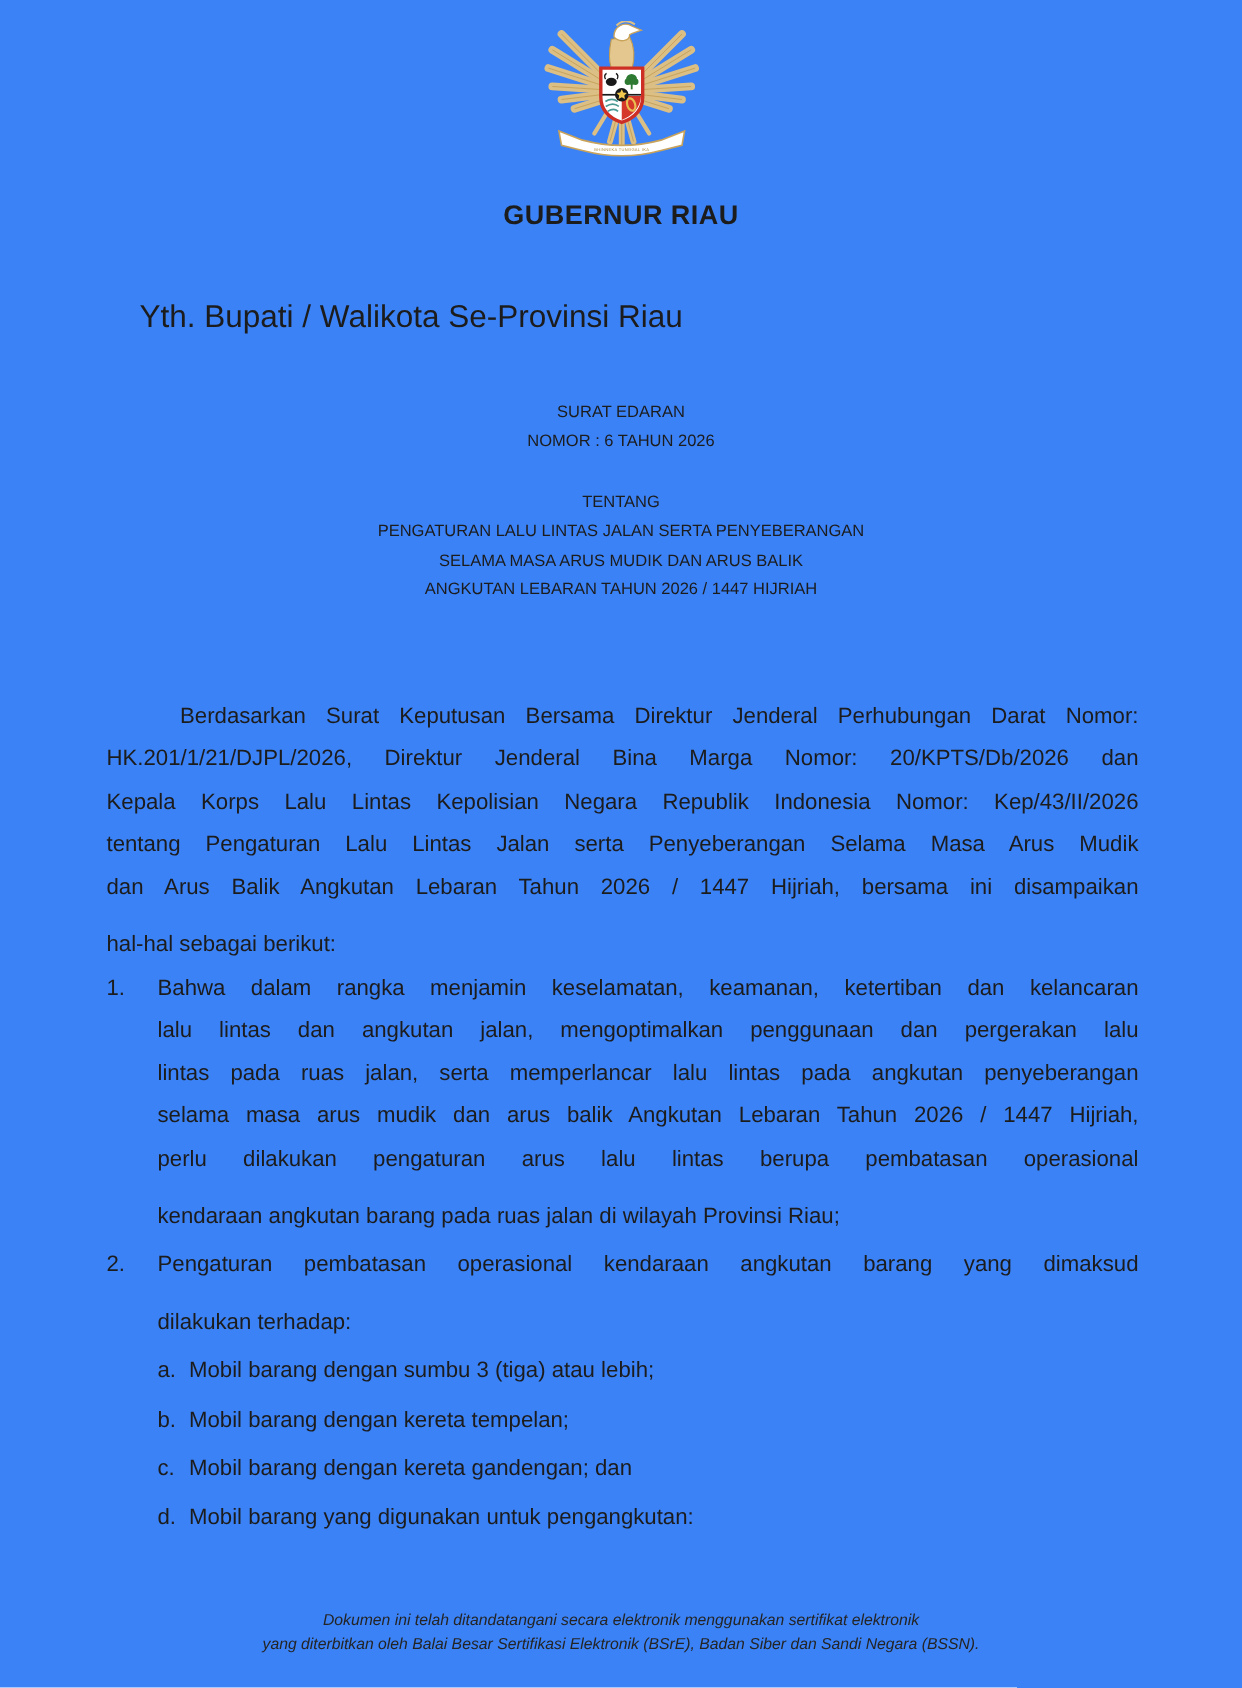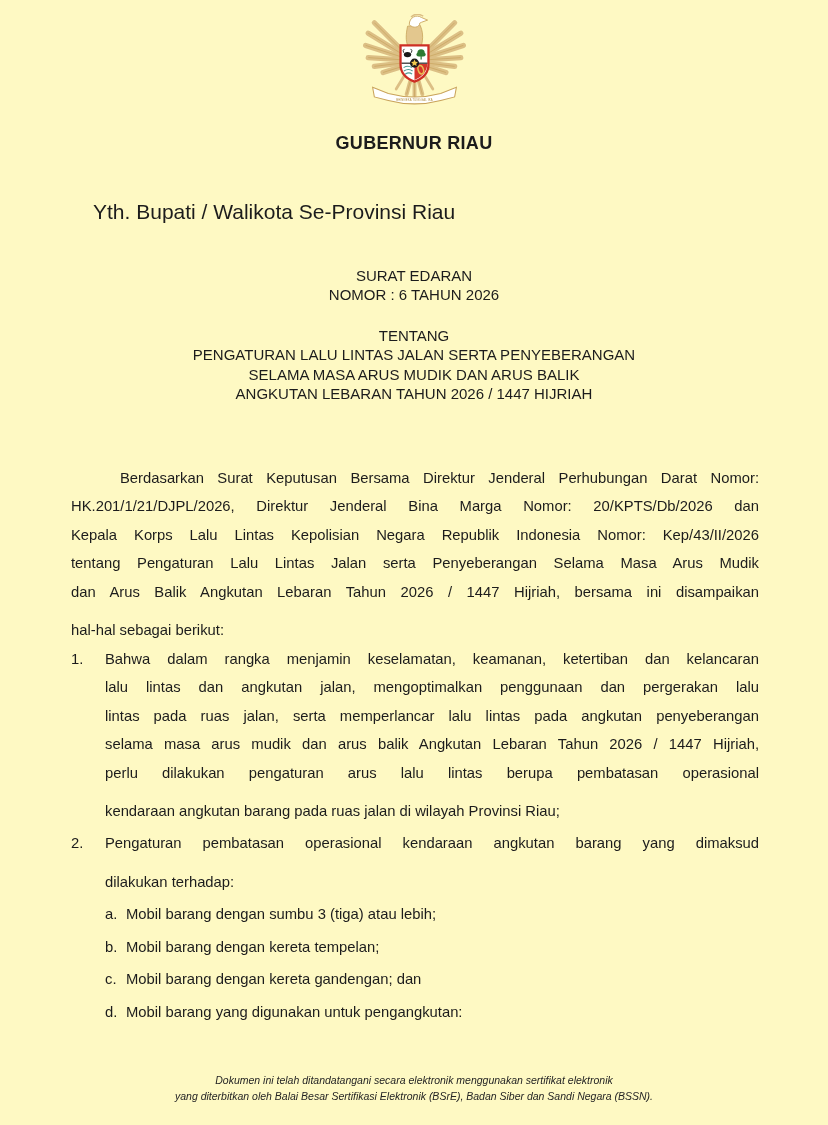--- a/index.html
+++ b/index.html
@@ -1,38 +1,38 @@
 <!DOCTYPE html>
 <html><head>
 <meta charset="utf-8">
 <style>
   html,body{margin:0;padding:0;background:#ffffff;}
   .page{
     position:relative;
     width:828px;height:1125px;
-    background:#fef9c3;
+    background:#3b82f6;
     font-family:"Liberation Sans",sans-serif;
     color:#1c1c1c;
     overflow:hidden;
   }
   .emblem-wrap{
     position:absolute;top:14px;left:0;width:100%;
     display:flex;justify-content:center;
   }
   .letterhead-title{
     position:absolute;top:133px;left:0;width:100%;
     text-align:center;font-weight:bold;font-size:18px;letter-spacing:.3px;
   }
   .addressee{
     position:absolute;top:200px;left:93px;
     font-weight:normal;font-size:21px;
   }
   .title-block{
     position:absolute;top:266px;left:0;width:100%;
-    text-align:center;font-size:15px;line-height:19.4px;
+    text-align:center;font-size:11px;line-height:19.4px;
   }
   .title-gap{height:21px;}
   .content{
     position:absolute;top:464px;left:71px;width:688px;
     font-size:14.8px;line-height:28.45px;
   }
   .jline{text-align:justify;text-align-last:justify;}
   .jline.jlast{text-align-last:left;margin-top:10px;}
   .opening .first{text-indent:49px;}
   .item{display:flex;align-items:flex-start;}

